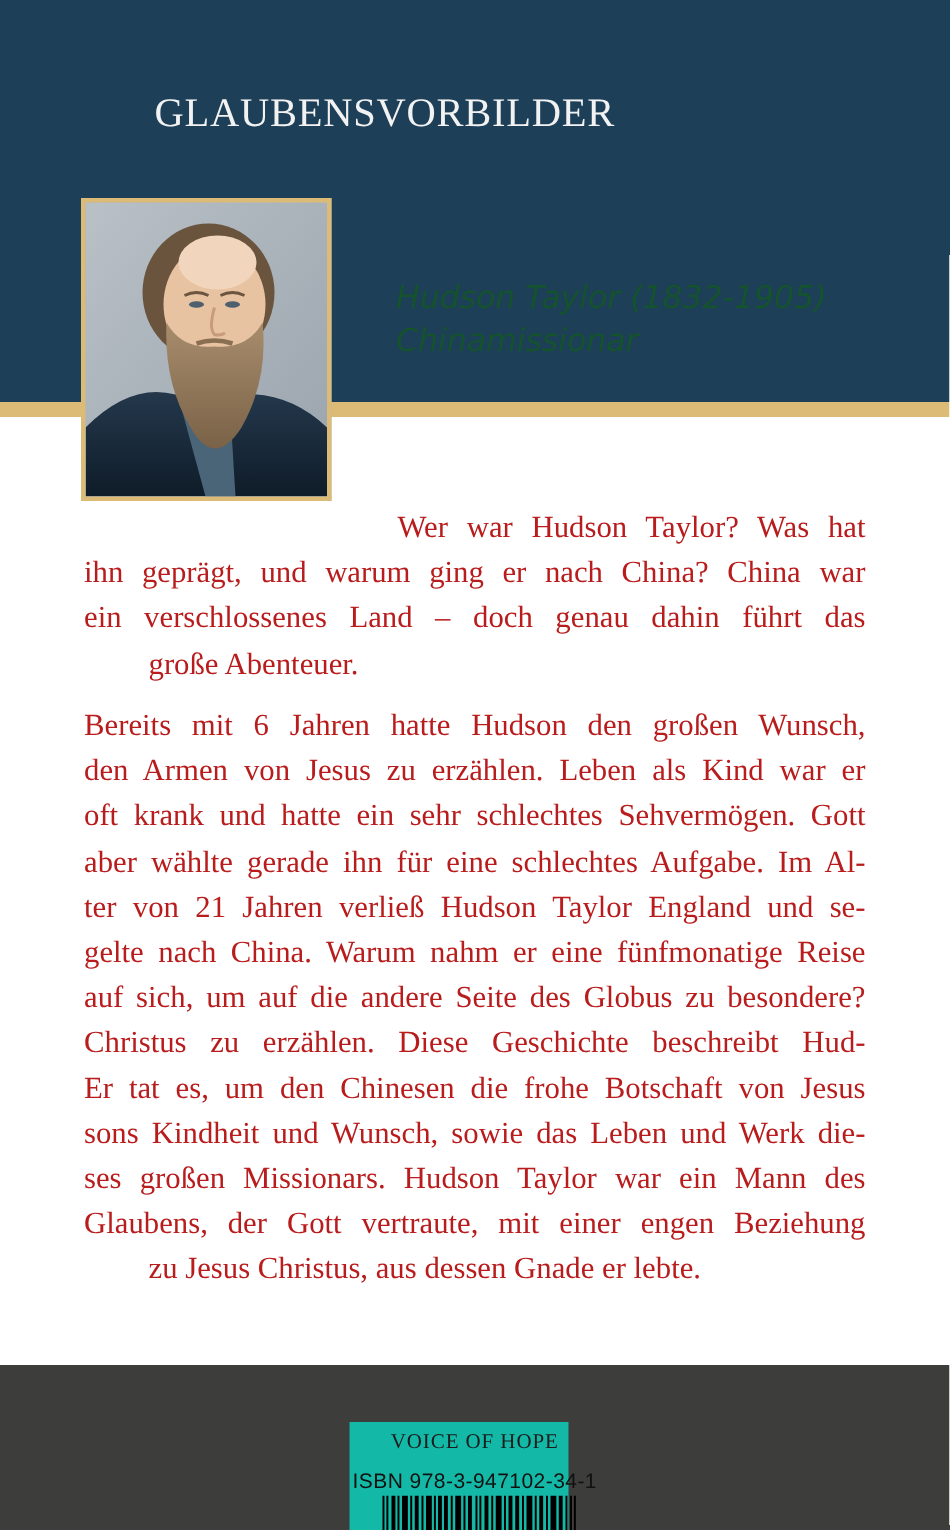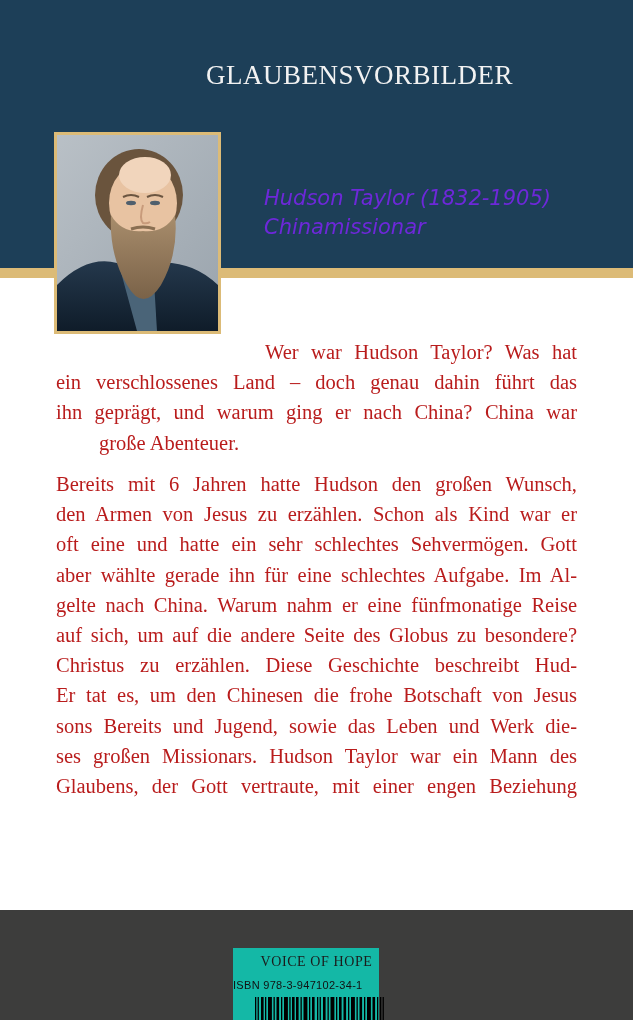--- a/index.html
+++ b/index.html
@@ -10,32 +10,32 @@
   }
   .navy-band {
     position: absolute; left: 0; top: 0; width: 633px; height: 268px;
     background: #1d3f58;
   }
   .gold-stripe {
     position: absolute; left: 0; top: 268px; width: 633px; height: 10px;
     background: #dcbb77;
   }
   .series-title {
-    position: absolute; left: 0; top: 60px; width: 513px; text-align: right;
+    position: absolute; left: 0; top: 60px; width: 513px; text-align: center;
     color: #f2f2f2; font-size: 27px; letter-spacing: 0.5px;
     font-family: "Liberation Serif", "DejaVu Serif", serif;
   }
   .portrait-frame {
     position: absolute; left: 54px; top: 132px; width: 161px; height: 196px;
     border: 3px solid #dcbb77; background: #aeb6bd; overflow: hidden;
   }
   .portrait-frame svg { display: block; width: 100%; height: 100%; }
   .subject {
     position: absolute; left: 264px; top: 184px;
-    color: #6d28d9; font-style: italic; font-size: 21px; line-height: 29px;
+    color: #14532d; font-style: italic; font-size: 21px; line-height: 29px;
     font-family: "DejaVu Sans", "Liberation Sans", sans-serif; font-weight: 300;
   }
   .subject div { white-space: nowrap; }
   .body-text {
     position: absolute; left: 56px; width: 521px;
     color: #b91c1c; font-size: 20.5px; line-height: 30.2px;
     text-align: justify; hyphens: manual;
   }
   .body-text .line { display: block; text-align: justify; text-align-last: justify; white-space: nowrap; overflow: visible; }
   .body-text .line.last { text-align-last: left; margin-left: 43px; }
@@ -49,22 +49,22 @@
   .barcode-panel {
     position: absolute; left: 233px; top: 948px; width: 146px; height: 124px;
     background: #14b8a6;
   }
   .publisher {
     position: absolute; left: 0; top: 6px; width: 167px; text-align: center;
     font-size: 14px; letter-spacing: 0.6px; color: #1b1b1b;
     font-family: "Liberation Serif", "DejaVu Serif", serif;
   }
   .isbn {
-    position: absolute; left: 0; top: 31px; width: 167px; 
-    font-size: 11px; color: #111; letter-spacing: 0.3px;
+    position: absolute; left: 0; top: 31px; width: 167px; text-align: center;
+    font-size: 14px; color: #111; letter-spacing: 0.3px;
     font-family: "Liberation Sans", "DejaVu Sans", sans-serif;
   }
   .barcode-svg { position: absolute; left: 12px; top: 49px; width: 148px; height: 56px; }
   .barcode-digits {
     position: absolute; top: 91px; font-size: 13.5px; color: #111; background: #fff;
     font-family: "Liberation Sans", "DejaVu Sans", sans-serif; line-height: 16px;
   }
 </style>
 </head>
 <body>
@@ -112,37 +112,39 @@
   </svg>
 </div>
 
 <div class="subject">
   <div>Hudson Taylor (1832-1905)</div>
   <div>Chinamissionar</div>
 </div>
 
 <div class="body-text p1">
   <span class="line first">Wer war Hudson Taylor? Was hat</span>
+  <span class="line">ihn geprägt, und warum ging er nach China? China war</span>
   <span class="line">ein verschlossenes Land – doch genau dahin führt das</span>
-  <span class="line">ihn geprägt, und warum ging er nach China? China war</span>
   <span class="line last">große Abenteuer.</span>
 </div>
 
 <div class="body-text p2">
   <span class="line">Bereits mit 6 Jahren hatte Hudson den großen Wunsch,</span>
-  <span class="line">den Armen von Jesus zu erzählen. Schon als Kind war er</span>
-  <span class="line">oft eine und hatte ein sehr schlechtes Sehvermögen. Gott</span>
+  <span class="line">den Armen von Jesus zu erzählen. Leben als Kind war er</span>
+  <span class="line">oft krank und hatte ein sehr schlechtes Sehvermögen. Gott</span>
   <span class="line">aber wählte gerade ihn für eine schlechtes Aufgabe. Im Al-</span>
+  <span class="line">ter von 21 Jahren verließ Hudson Taylor England und se-</span>
   <span class="line">gelte nach China. Warum nahm er eine fünfmonatige Reise</span>
   <span class="line">auf sich, um auf die andere Seite des Globus zu besondere?</span>
   <span class="line">Christus zu erzählen. Diese Geschichte beschreibt Hud-</span>
   <span class="line">Er tat es, um den Chinesen die frohe Botschaft von Jesus</span>
-  <span class="line">sons Bereits und Jugend, sowie das Leben und Werk die-</span>
+  <span class="line">sons Kindheit und Wunsch, sowie das Leben und Werk die-</span>
   <span class="line">ses großen Missionars. Hudson Taylor war ein Mann des</span>
   <span class="line">Glaubens, der Gott vertraute, mit einer engen Beziehung</span>
+  <span class="line last">zu Jesus Christus, aus dessen Gnade er lebte.</span>
 </div>
 
 <div class="bottom-bar"></div>
 
 <div class="barcode-panel">
   <div class="publisher">VOICE OF HOPE</div>
   <div class="isbn">ISBN  978-3-947102-34-1</div>
   <svg class="barcode-svg" viewBox="0 0 148 56" preserveAspectRatio="none">
     <g fill="#000">
 

